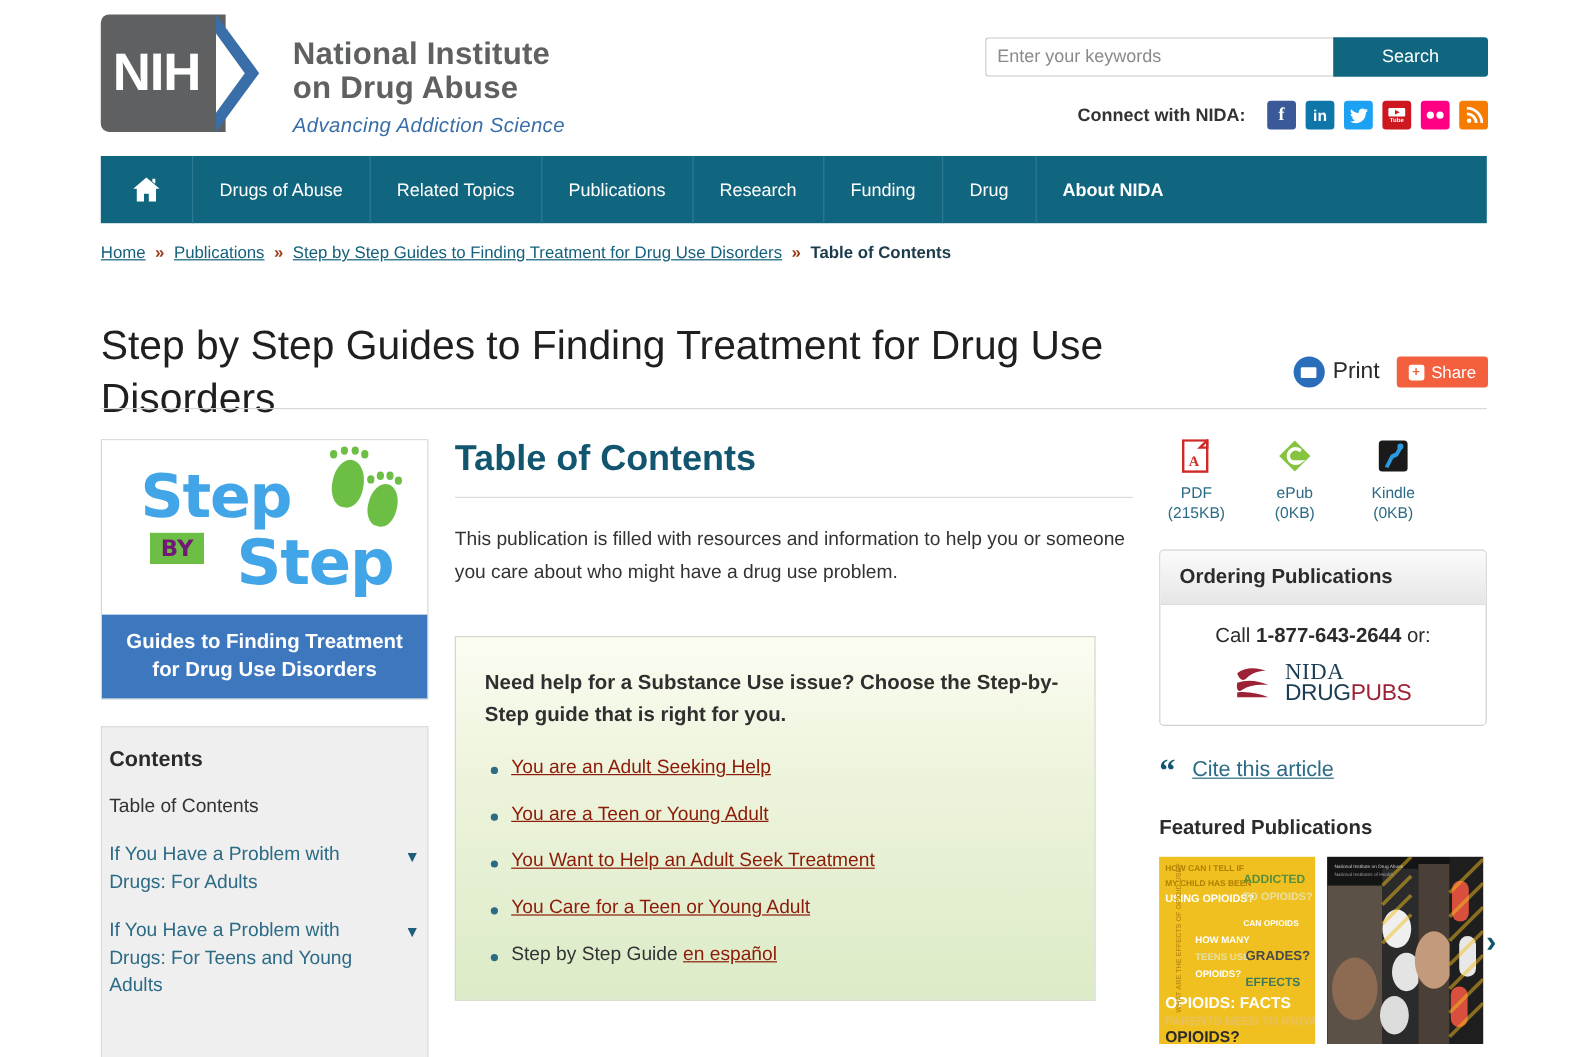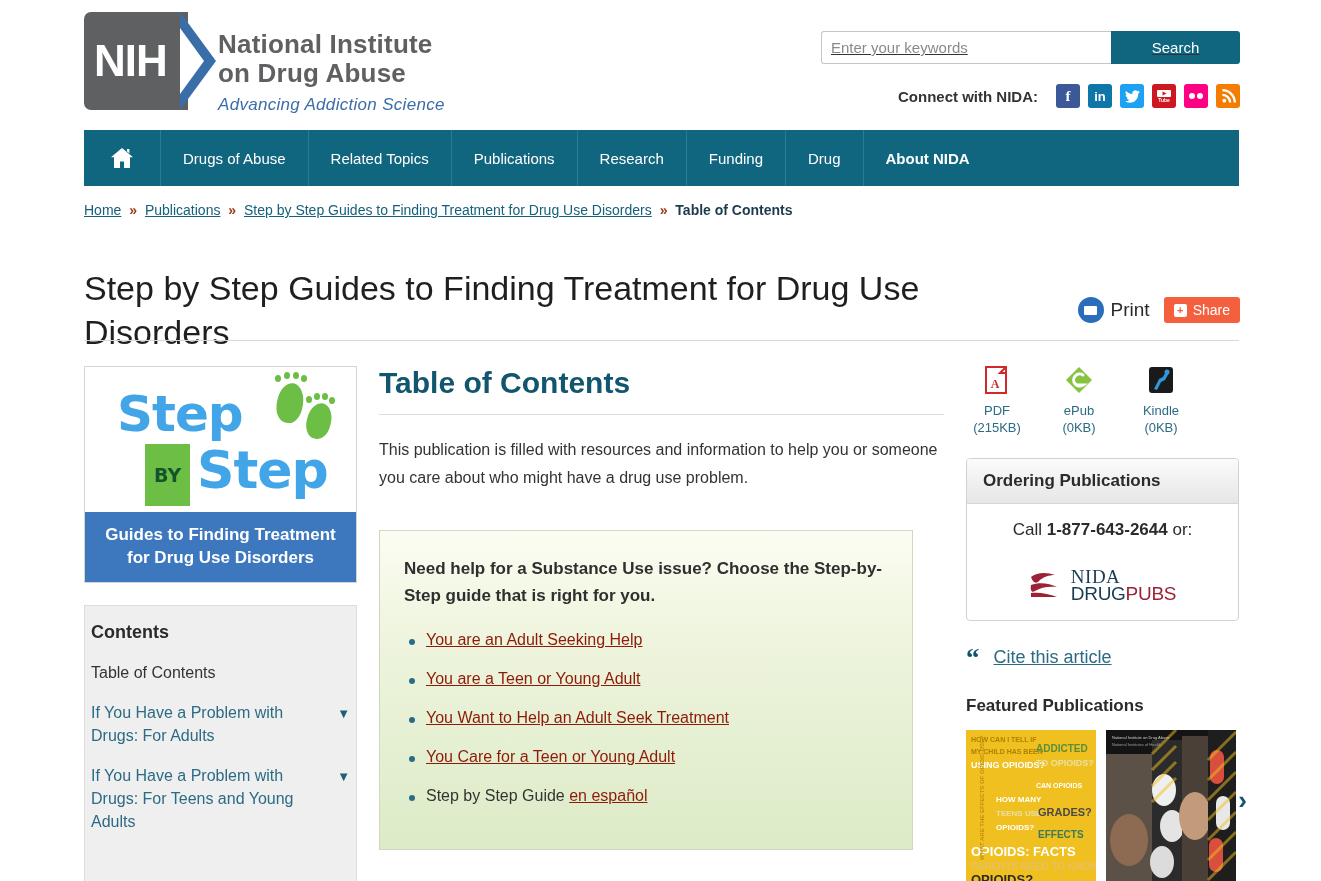--- a/index.html
+++ b/index.html
@@ -34,30 +34,30 @@
   .nih-blue-chev {
     position:absolute; left:96px; top:0; width:0; height:0;
     border-top:49px solid transparent; border-bottom:49px solid transparent;
     border-left:36px solid #3a6ea8;
   }
   .nih-blue-inner {
     position:absolute; left:96px; top:16px; width:0; height:0;
     border-top:33px solid transparent; border-bottom:33px solid transparent;
     border-left:24px solid #ffffff;
   }
-  .logo-words { margin-left:2px; padding-top:18px; }
+  .logo-words { margin-left:28px; padding-top:18px; }
   .logo-line1, .logo-line2 {
     font-size:26px; font-weight:bold; color:#5f6062; line-height:29px; letter-spacing:.2px;
   }
   .logo-tag {
     margin-top:7px; font-size:17px; font-weight:normal; font-style:italic;
     color:#3a6ea8; letter-spacing:.3px;
   }
 
-  .search-row { position:absolute; right:81px; top:31px; display:flex;text-decoration:underline; }
+  .search-row { position:absolute; right:81px; top:31px; display:flex; }
   .search-input {
     width:290px; height:33px; border:1px solid #c6c6c6; border-right:none;
     border-radius:3px 0 0 3px; padding:0 9px; font-size:15px; color:#777;
     outline:none; background:#fff; font-family:"Liberation Sans", sans-serif;
   }
   .search-input::placeholder { color:#8a8a8a; }
   .search-btn {
     width:129px; height:33px; background:#11667f; color:#fff; border:none;
     border-radius:0 3px 3px 0; font-size:15px; cursor:pointer;
     font-family:"Liberation Sans", sans-serif;
@@ -128,22 +128,22 @@
   .col-right{ position:absolute; left:966px; top:366px; width:273px; }
 
   
   .cover { width:273px; border:1px solid #d5d5d5; background:#fff; }
   .cover-top { position:relative; height:145px; background:#fff; padding:12px 0 0 0; }
   .cover-step1 {
     position:absolute; left:32px; top:18px; font-size:50px; font-weight:bold;
     color:#42a5e8; font-family:"DejaVu Sans", sans-serif; letter-spacing:-1px;
   }
   .cover-by {
-    position:absolute; left:60px; top:77px; background:#6cbe45; color:#14532d;
-    font-size:19px; font-weight:bold; padding:20px 9px; font-family:"DejaVu Sans", sans-serif;
+    position:absolute; left:40px; top:77px; background:#6cbe45; color:#701a75;
+    font-size:19px; font-weight:bold; padding:2px 9px; font-family:"DejaVu Sans", sans-serif;
   }
   .cover-step2 {
     position:absolute; left:112px; top:73px; font-size:52px; font-weight:bold;
     color:#42a5e8; font-family:"DejaVu Sans", sans-serif; letter-spacing:-1px;
   }
   .foot { position:absolute; background:#6cbe45; border-radius:50% 50% 45% 45%; }
   .foot.f1 { left:192px; top:16px; width:26px; height:40px; transform:rotate(10deg); }
   .foot.f2 { left:222px; top:36px; width:24px; height:36px; transform:rotate(14deg); }
   .toe { position:absolute; background:#6cbe45; border-radius:50%; width:6px; height:7px; }
   .cover-band {
@@ -164,21 +164,21 @@
   .caret { position:absolute; right:0; top:1px; color:#1d5e78; font-size:13px; }
 
   
   .toc-head { font-size:30px; font-weight:bold; color:#11556e; margin:0 0 14px; }
   .toc-rule { height:1px; background:#dcdcdc; margin-bottom:21px; }
   .toc-intro { font-size:16px; line-height:28px; color:#333; margin:0; }
 
   .callout {
     margin-top:38px; width:534px; border:1px solid #cfd9c2;
     background:linear-gradient(to bottom,#fbfdf2 0%,#eef4dd 35%,#dcebc7 100%);
-    padding:24px 24px 44px;
+    padding:24px 24px 28px;
   }
   .callout-head {
     font-size:17px; font-weight:bold; color:#2f2f2f; line-height:27px; margin:0 0 22px;
   }
   .callout ul { margin:0; padding:0 0 0 22px; list-style:none; }
   .callout li { position:relative; margin-bottom:21px; font-size:16px; color:#333; }
   .callout li:last-child { margin-bottom:0; }
   .callout li::before {
     content:""; position:absolute; left:-17px; top:8px;
     width:6px; height:6px; border-radius:50%; background:#2c6b85;
@@ -194,21 +194,21 @@
 
   .order-box { width:273px; border:1px solid #d2d2d2; border-radius:4px; background:#fff; overflow:hidden; }
   .order-head {
     background:linear-gradient(to bottom,#fbfbfb,#e6e6e6);
     border-bottom:1px solid #d6d6d6; padding:12px 16px;
     font-size:17px; font-weight:bold; color:#2b2b2b;
   }
   .order-body { padding:16px 14px 18px; text-align:center; }
   .order-call { font-size:17px; color:#2b2b2b; }
   .order-call b { font-weight:bold; }
-  .drugpubs { margin-top:28px; display:flex; align-items:center; justify-content:center; }
+  .drugpubs { margin-top:12px; display:flex; align-items:center; justify-content:center; }
   .dp-mark { width:34px;height:28px;margin-right:8px; }
   .dp-words { text-align:left; line-height:17px; }
   .dp-nida { font-family:"Liberation Serif", serif; font-size:19px; color:#1b3d53; letter-spacing:.5px; }
   .dp-pubs { font-size:19px; font-weight:normal; letter-spacing:-.3px; }
   .dp-drug { color:#1b3d53; }
   .dp-pub { color:#9d2235; }
 
   .cite { margin-top:26px; display:flex; align-items:center; }
   .cite-q { color:#11556e; font-size:27px; font-weight:bold; line-height:14px; margin-right:14px; font-family:"Liberation Serif", serif; }
   .cite-link { font-size:18px; color:#2c6b85; text-decoration:underline; cursor:pointer; }

